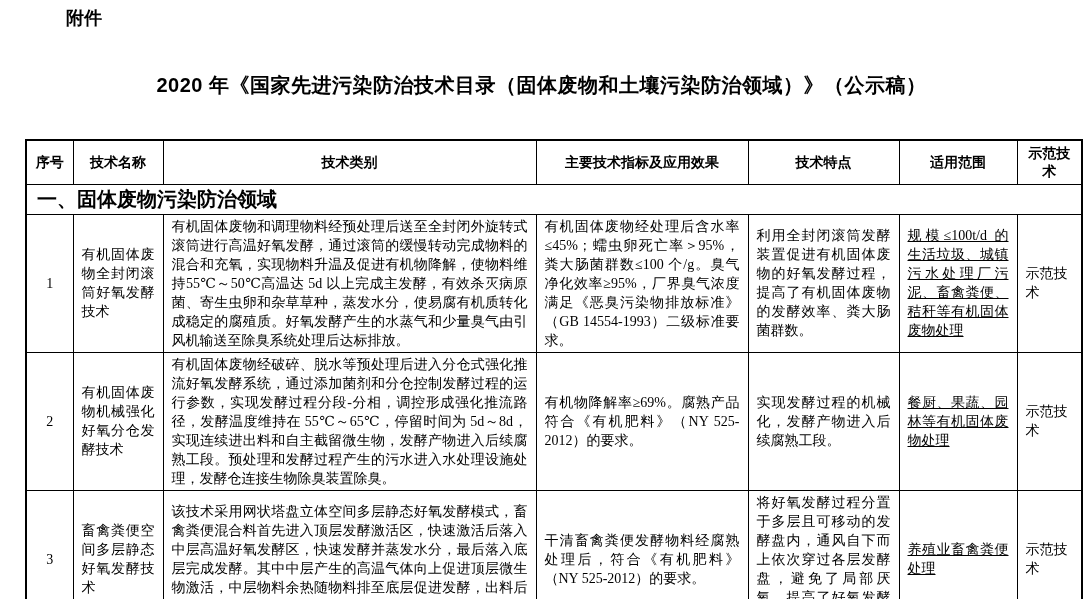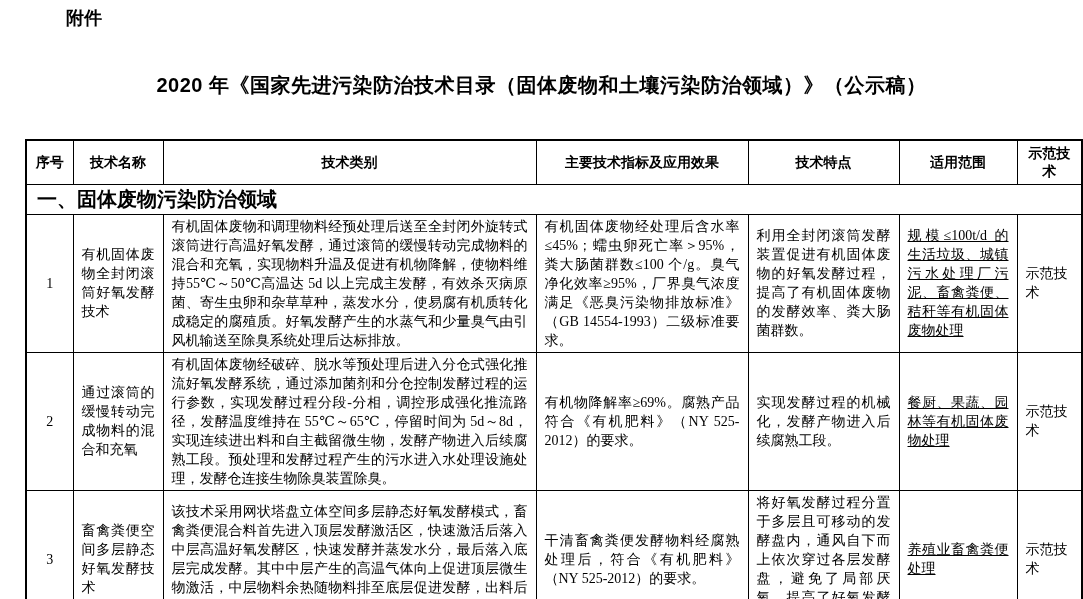--- a/index.html
+++ b/index.html
@@ -98,21 +98,21 @@
       <td class="c-index">1</td>
       <td class="c-name">有机固体废物全封闭滚筒好氧发酵技术</td>
       <td class="c-process">有机固体废物和调理物料经预处理后送至全封闭外旋转式滚筒进行高温好氧发酵，通过滚筒的缓慢转动完成物料的混合和充氧，实现物料升温及促进有机物降解，使物料维持55℃～50℃高温达 5d 以上完成主发酵，有效杀灭病原菌、寄生虫卵和杂草草种，蒸发水分，使易腐有机质转化成稳定的腐殖质。好氧发酵产生的水蒸气和少量臭气由引风机输送至除臭系统处理后达标排放。</td>
       <td class="c-indicators">有机固体废物经处理后含水率≤45%；蠕虫卵死亡率＞95%，粪大肠菌群数≤100 个/g。臭气净化效率≥95%，厂界臭气浓度满足《恶臭污染物排放标准》（GB 14554-1993）二级标准要求。</td>
       <td class="c-features">利用全封闭滚筒发酵装置促进有机固体废物的好氧发酵过程，提高了有机固体废物的发酵效率、粪大肠菌群数。</td>
       <td class="c-scope">规模≤100t/d 的生活垃圾、城镇污水处理厂污泥、畜禽粪便、秸秆等有机固体废物处理</td>
       <td class="c-category">示范技术</td>
     </tr>
     <tr class="data-row row-2">
       <td class="c-index">2</td>
-      <td class="c-name">通过滚筒的缓慢转动完成物料的混合和充氧</td>
+      <td class="c-name">有机固体废物机械强化好氧分仓发酵技术</td>
       <td class="c-process">有机固体废物经破碎、脱水等预处理后进入分仓式强化推流好氧发酵系统，通过添加菌剂和分仓控制发酵过程的运行参数，实现发酵过程分段-分相，调控形成强化推流路径，发酵温度维持在 55℃～65℃，停留时间为 5d～8d，实现连续进出料和自主截留微生物，发酵产物进入后续腐熟工段。预处理和发酵过程产生的污水进入水处理设施处理，发酵仓连接生物除臭装置除臭。</td>
       <td class="c-indicators">有机物降解率≥69%。腐熟产品符合《有机肥料》（NY 525-2012）的要求。</td>
       <td class="c-features">实现发酵过程的机械化，发酵产物进入后续腐熟工段。</td>
       <td class="c-scope">餐厨、果蔬、园林等有机固体废物处理</td>
       <td class="c-category">示范技术</td>
     </tr>
     <tr class="data-row row-3">
       <td class="c-index">3</td>
       <td class="c-name">畜禽粪便空间多层静态好氧发酵技术</td>
       <td class="c-process">该技术采用网状塔盘立体空间多层静态好氧发酵模式，畜禽粪便混合料首先进入顶层发酵激活区，快速激活后落入中层高温好氧发酵区，快速发酵并蒸发水分，最后落入底层完成发酵。其中中层产生的高温气体向上促进顶层微生物激活，中层物料余热随物料排至底层促进发酵，出料后进入后续腐熟工段。</td>

